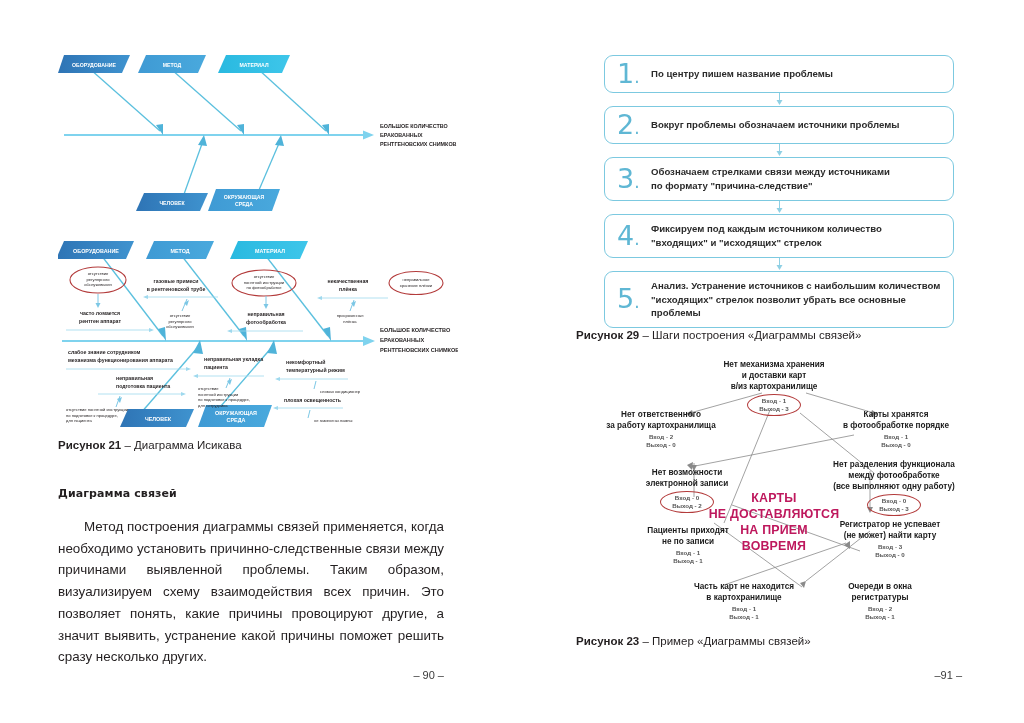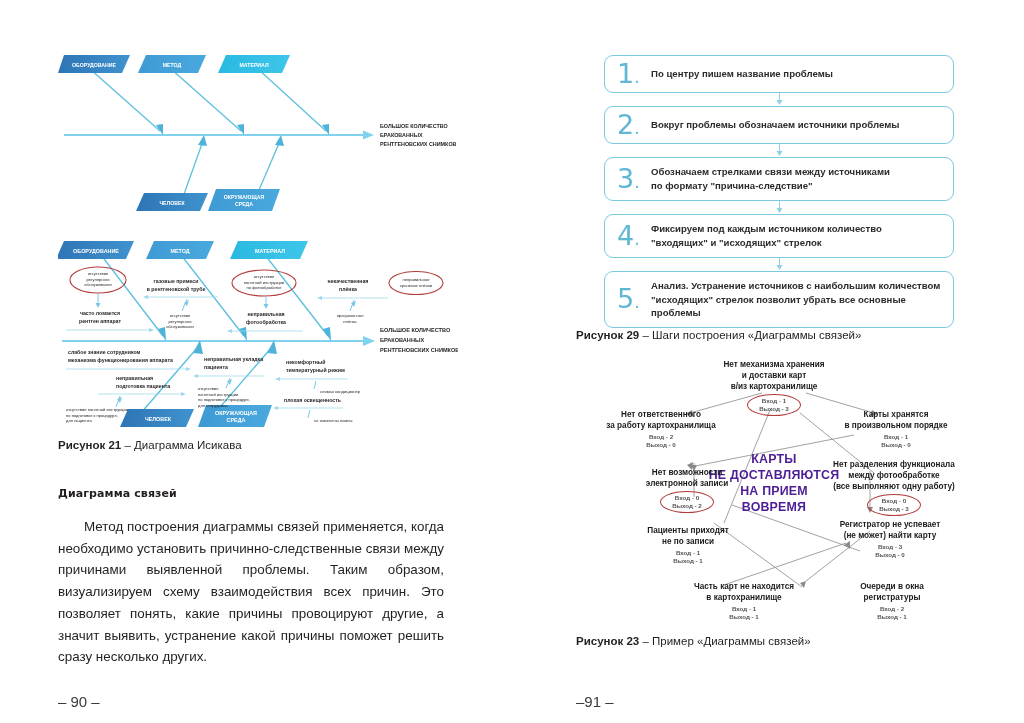--- a/index.html
+++ b/index.html
@@ -16,21 +16,21 @@
   .page-left  { left: 0;   width: 512px; height: 595px; }
   .page-right { left: 512px; width: 512px; height: 723px; }
 
   
   .cap {
     font-size: 11.5px; line-height: 1.35;
     font-family: "Liberation Sans", sans-serif;
   }
   .cap b { font-weight: bold; }
   .pagenum {
-    font-size: 15px; text-align: left; color: #3a3a3a; margin-top: 24px;
+    font-size: 11px; text-align: right; color: #3a3a3a;
   }
   .body-h {
     font-size: 11px; font-weight: bold;
     letter-spacing: .1px;
     font-family: "DejaVu Sans", sans-serif;
   }
   .body-p {
     font-size: 13.4px; line-height: 1.62;
     text-align: justify;
     text-indent: 26px;
@@ -91,21 +91,21 @@
   }
   .node .cnt.ringed {
     display: inline-block;
     border: 1px solid #b33b3b;
     border-radius: 50%;
     padding: 2px 11px;
   }
   .center-node {
     position: absolute; text-align:center;
     font-size: 12.4px; font-weight: bold; line-height: 1.3;
-    letter-spacing: .2px; color:#4c1d95;
+    letter-spacing: .2px; color:#be185d;margin-top:39px;
   }
 </style>
 </head>
 <body>
 
 <div class="page page-left">
 
   <div class="fish" style="left:58px; top:45px; width:400px; height:175px;">
     <svg width="400" height="175" viewBox="0 0 400 175">
       <defs>
@@ -404,21 +404,21 @@
       <div>Нет ответственного</div>
       <div>за работу картохранилища</div>
       <div class="cnt">
         <span>Вход - 2</span><br>
         <span>Выход - 0</span>
       </div>
     </div>
 
     <div class="node" style="left:252px; top:54px; width:140px;">
       <div>Карты хранятся</div>
-      <div>в произвольном порядке</div>
+      <div>в фотообработке порядке</div>
       <div class="cnt">
         <span>Вход - 1</span><br>
         <span>Выход - 0</span>
       </div>
     </div>
 
     <div class="node" style="left:48px; top:112px; width:130px;">
       <div>Нет возможности</div>
       <div>электронной записи</div>
       <div class="cnt ringed">
@@ -457,21 +457,21 @@
 
     <div class="node" style="left:96px; top:226px; width:148px;">
       <div>Часть карт не находится</div>
       <div>в картохранилище</div>
       <div class="cnt">
         <span>Вход - 1</span><br>
         <span>Выход - 1</span>
       </div>
     </div>
 
-    <div class="node" style="left:258px; top:226px; width:120px;">
+    <div class="node" style="left:246px; top:226px; width:120px;">
       <div>Очереди в окна</div>
       <div>регистратуры</div>
       <div class="cnt">
         <span>Вход - 2</span><br>
         <span>Выход - 1</span>
       </div>
     </div>
   </div>
 
   <div class="cap" style="position:absolute; left:64px; top:634px;">

